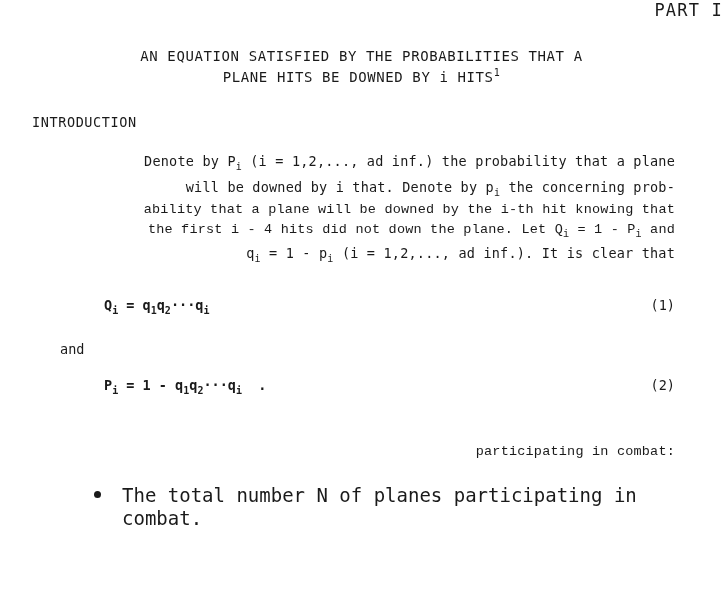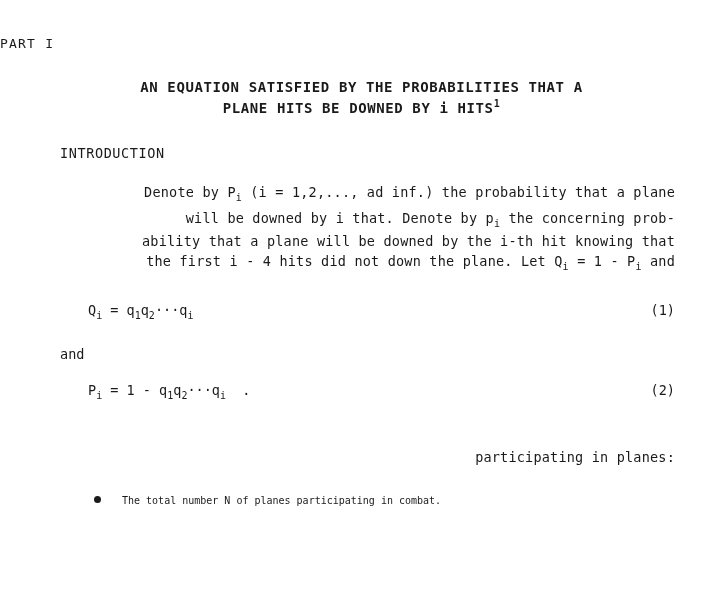--- a/index.html
+++ b/index.html
@@ -15,96 +15,96 @@
     color: #1a1a1a;
   }
   .page {
     position: relative;
     width: 723px;
     height: 589px;
     box-sizing: border-box;
     padding: 0;
   }
   .part-title {
-    text-align: left;
-    font-size: 13px;
+    text-align: right;
+    font-size: 17px;
     letter-spacing: 1.2px;
-    margin-top: 36px;
   }
   .doc-title {
     text-align: center;
     font-size: 14px;
     letter-spacing: 0.6px;
     margin-top: 26px;
     line-height: 21px;
-    font-weight: bold;
   }
   .doc-title .line2 {
     display: block;
   }
   sup.fn {
     font-size: 10px;
     vertical-align: super;
     line-height: 0;
   }
   .section-head {
     margin-top: 26px;
-    margin-left: 60px;
+    margin-left: 32px;
     font-size: 13.5px;
     letter-spacing: 0.6px;
   }
   .body-block {
     margin-left: 60px;
     margin-right: 48px;
     margin-top: 18px;
     font-size: 13.5px;
     line-height: 26px;
     letter-spacing: 0.2px;
     text-align: right;
   }
   .body-block p {
     margin: 0;
   }
   .tight {
     line-height: 20px;
+    font-family: Liberation Mono, monospace;
   }
   sub {
     font-size: 10px;
     vertical-align: -0.35em;
     line-height: 0;
   }
   .eq-row {
     position: relative;
     margin-left: 60px;
     margin-right: 48px;
     font-size: 13.5px;
     line-height: 26px;
   }
   .eq-body {
-    margin-left: 28px;
+    margin-left: 44px;
     display: inline-block;
+    font-weight: bold;
   }
   .eq-num {
     position: absolute;
     right: 0;
     top: 0;
   }
   .gap-lg { height: 26px; }
   .gap-md { height: 18px; }
   .gap-sm { height: 10px; }
   .and-word {
     margin-left: 60px;
     font-size: 13.5px;
     line-height: 26px;
   }
   .bullets {
     margin-left: 60px;
     margin-right: 48px;
     margin-top: 22px;
-    font-size: 10px;
+    font-size: 19px;
     line-height: 23px;
   }
   .bullet {
     position: relative;
     padding-left: 62px;
     margin-bottom: 16px;
   }
   .bullet .dot {
     position: absolute;
     left: 34px;
@@ -131,20 +131,21 @@
     <span class="line2"><span>PLANE HITS BE DOWNED BY i HITS</span><sup class="fn">1</sup></span>
   </div>
 
   <div class="section-head">INTRODUCTION</div>
 
   <div class="body-block">
     <p><span>Denote by P</span><sub>i</sub><span> (i = 1,2,..., ad inf.) the probability that a plane</span></p>
     <p><span>will be downed by i that.  Denote by p</span><sub>i</sub><span> the concerning prob-</span></p>
     <p class="tight">ability that a plane will be downed by the i-th hit knowing that</p>
     <p class="tight"><span>the first i - 4 hits did not down the plane.  Let Q</span><sub>i</sub><span> = 1 - P</span><sub>i</sub><span> and</span></p>
+    <p><span>q</span><sub>i</sub><span> = 1 - p</span><sub>i</sub><span> (i = 1,2,..., ad inf.).  It is clear that</span></p>
   </div>
 
   <div class="gap-lg"></div>
 
   <div class="eq-row">
     <span class="eq-body"><span>Q</span><sub>i</sub><span> = q</span><sub>1</sub><span>q</span><sub>2</sub><span>···q</span><sub>i</sub></span>
     <span class="eq-num">(1)</span>
   </div>
 
   <div class="gap-md"></div>
@@ -154,21 +155,21 @@
   <div class="gap-sm"></div>
 
   <div class="eq-row">
     <span class="eq-body"><span>P</span><sub>i</sub><span> = 1 - q</span><sub>1</sub><span>q</span><sub>2</sub><span>···q</span><sub>i</sub><span class="nowrap">  .</span></span>
     <span class="eq-num">(2)</span>
   </div>
 
   <div class="gap-lg"></div>
 
   <div class="body-block">
-    <p class="tight">participating in planes:</p>
+    <p class="tight">participating in combat:</p>
   </div>
 
   <div class="bullets">
     <div class="bullet">
       <span class="dot"></span>
       <span class="btext">
         <span>The total number N of planes participating in combat.</span>
       </span>
     </div>
 

